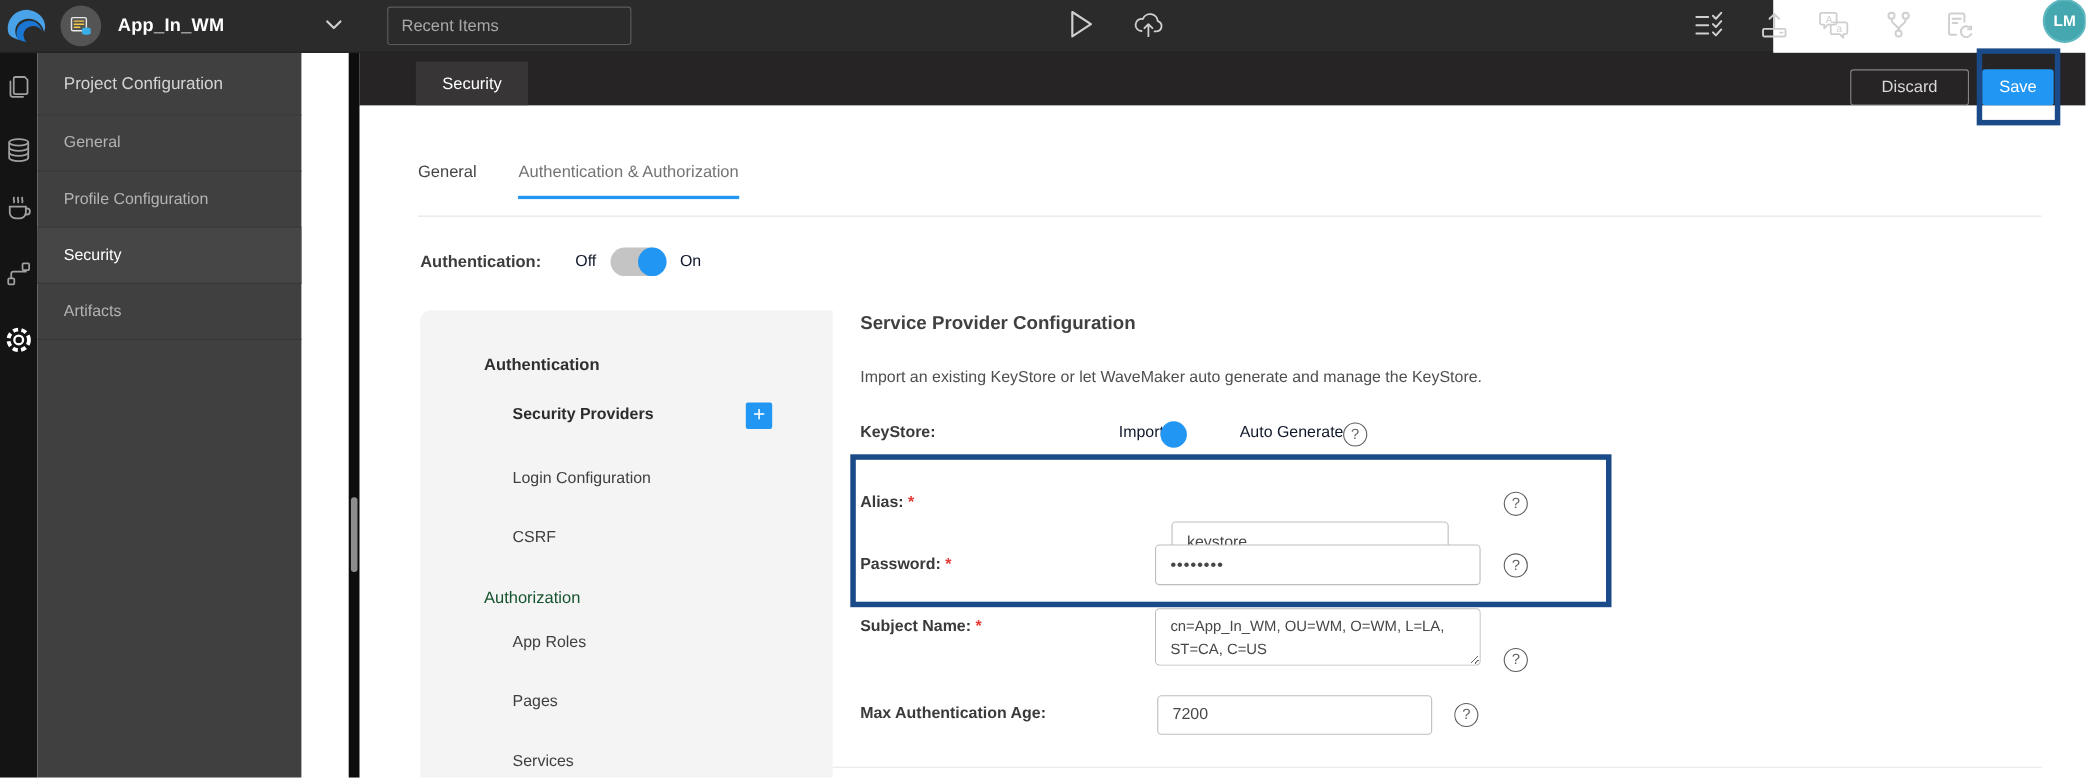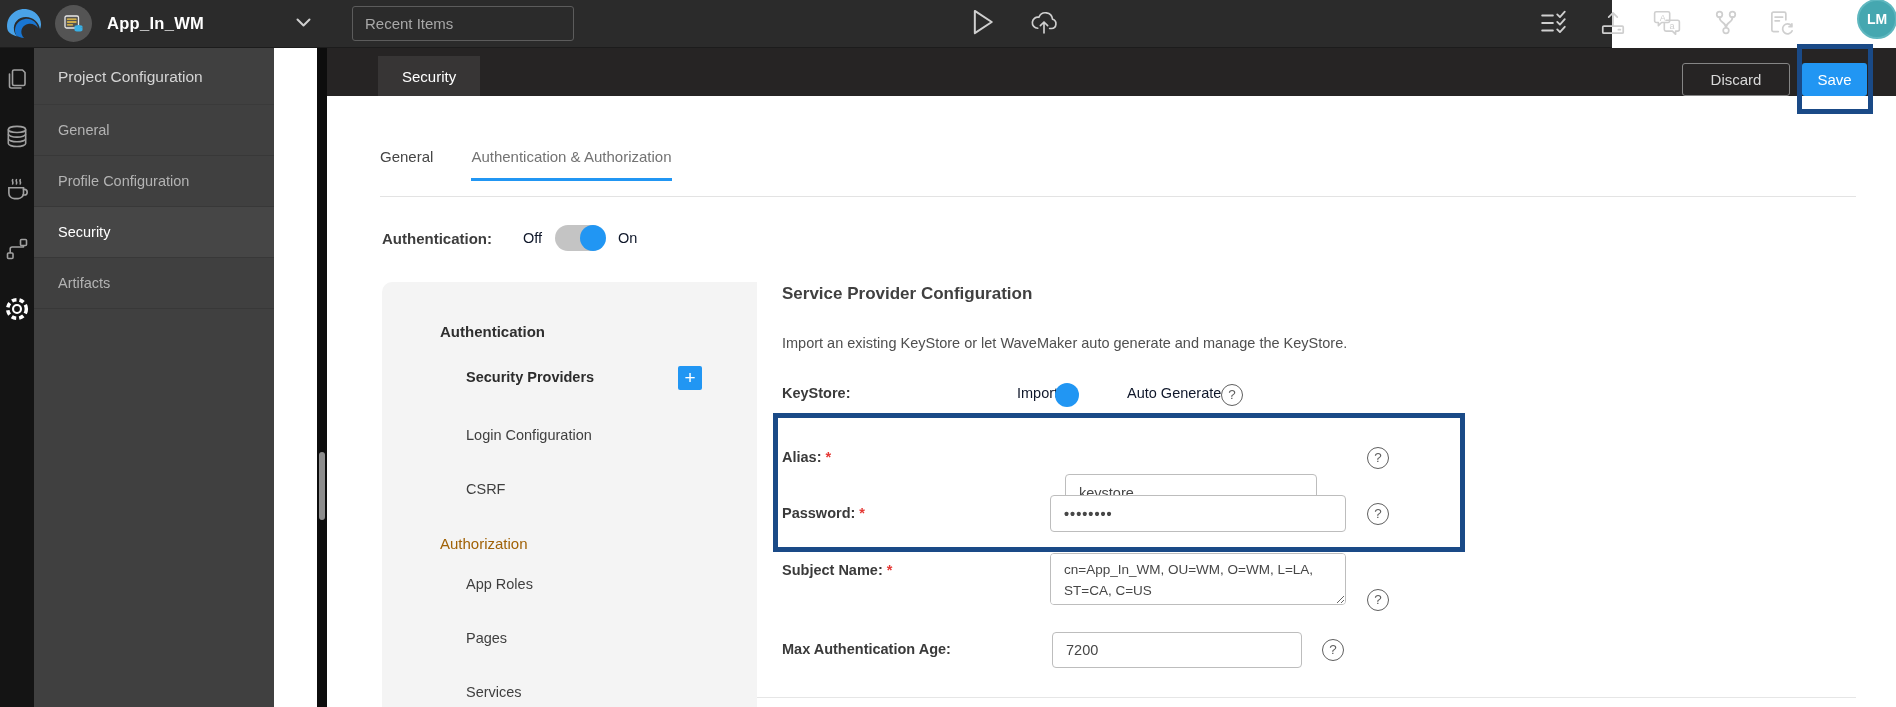--- a/index.html
+++ b/index.html
@@ -66,21 +66,21 @@
   .tg-txt { font-size:14.5px; color:#0f172a; }
   .switch { width:50px; height:26px; border-radius:13px; background:#c4c4c4; position:relative; margin:0 13px; cursor:pointer; }
   .switch .knob { position:absolute; right:-1px; top:0; width:26px; height:26px; border-radius:50%; background:#2196f3; }
   .switch.sm { width:46px; height:24px; margin:0 11px; }
   .switch.sm .knob { width:24px; height:24px; }
 
   
   .panel-nav { left:55px; top:186px; width:375px; bottom:0; background:#f4f4f4; border-radius:10px 0 0 0; }
   .panel-nav > * { position:absolute; }
   .pn-h { font-size:15px; font-weight:700; color:#2f2f2f; }
-  .pn-h.muted { color:#a16207; font-weight:400; }
+  .pn-h.muted { color:#14532d; font-weight:400; }
   .pn-i { font-size:14.5px; color:#3f3f3f; cursor:pointer; }
   .pn-i.bold { font-weight:700; color:#2c2c2c; }
   .add-btn { left:296px; top:84px; width:24px; height:24px; background:#2196f3; border:none; border-radius:2px; color:#fff; font-size:19px; line-height:22px; cursor:pointer; font-family:inherit; }
 
   
   .f-title { left:455px; top:188px; font-size:17px; font-weight:700; color:#404040; }
   .f-desc  { left:455px; top:239px; font-size:14.5px; color:#4f4f4f; }
   .f-label { font-size:14.5px; font-weight:700; color:#3a3a3a; }
   .req { color:#e53935; margin-left:4px; font-weight:700; }
   .f-input { border:1px solid #bdbdbd; border-radius:4px; font-size:14.5px; color:#474747; padding:0 13px; outline:none; font-family:inherit; background:#fff; }

